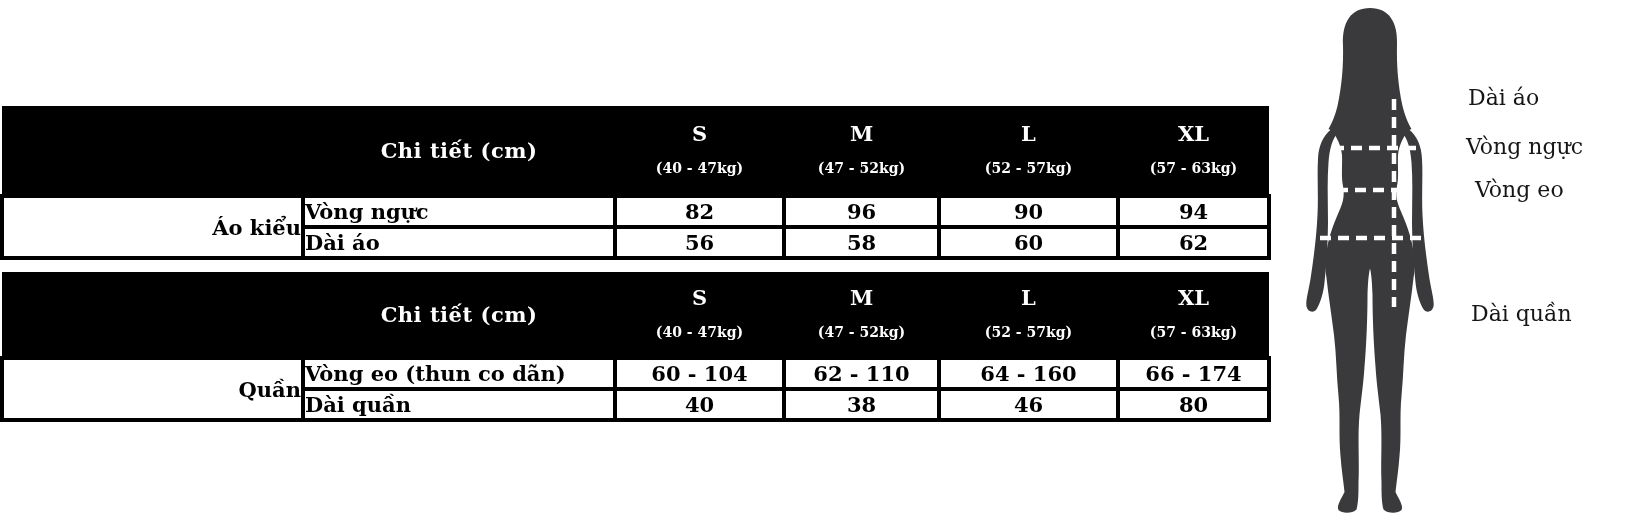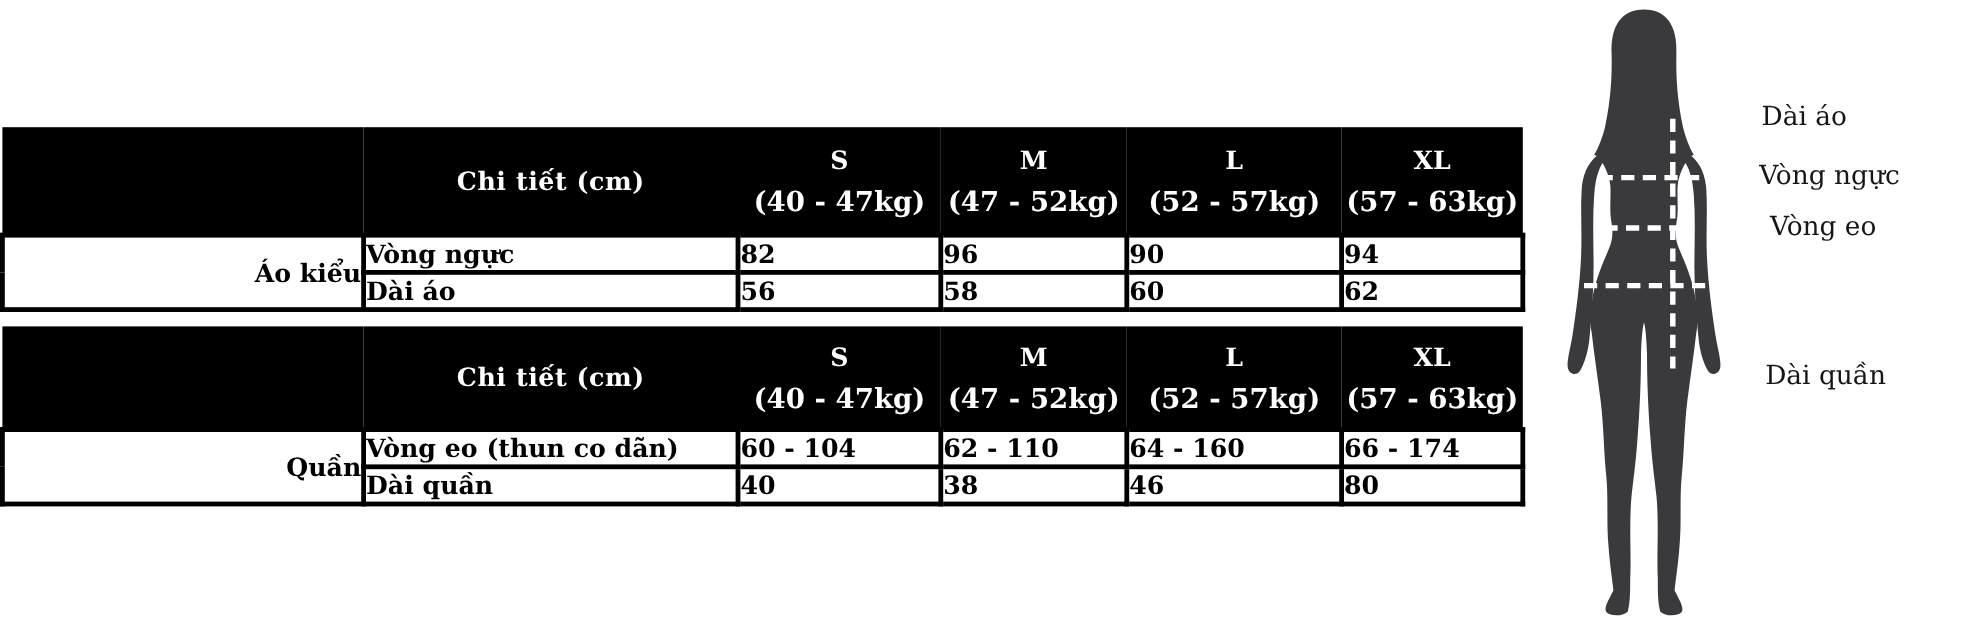--- a/index.html
+++ b/index.html
@@ -16,28 +16,28 @@
   #table-quan{top:272px;}
   table.size-table thead th{
     background:#000;color:#fff;font-weight:bold;padding:0;border:0;
     vertical-align:middle;text-align:center;
   }
   #table-ao thead th{height:88px;}
   #table-quan thead th{height:84px;}
   .detail-head{font-size:21px;letter-spacing:.5px;}
   .size-head{display:flex;flex-direction:column;align-items:center;justify-content:center;gap:15px;}
   .size-letter{font-size:21px;line-height:21px;}
-  .size-range{font-size:23px;line-height:19px;}
+  .size-range{font-size:14px;line-height:19px;}
   table.size-table tbody td{
     background:#fff;color:#000;border:4px solid #000;height:27px;
     font-size:21px;font-weight:bold;padding:0;vertical-align:middle;
   }
   td.cat{text-align:right;}
   td.lbl{text-align:left;padding-left:6px;}
-  td.val{text-align:left;}
+  td.val{text-align:center;}
   
   #figure-wrap{position:absolute;left:1286px;top:4px;width:158px;height:512px;}
   .fig-label{
     position:absolute;font-size:22px;line-height:28px;color:#161616;
     white-space:nowrap;font-weight:normal;
   }
   #lbl-dai-ao   {left:1468px;top:84px;}
   #lbl-vong-nguc{left:1466px;top:133px;}
   #lbl-vong-eo  {left:1475px;top:176px;}
   #lbl-vong-mong{left:1473px;top:228px;}

